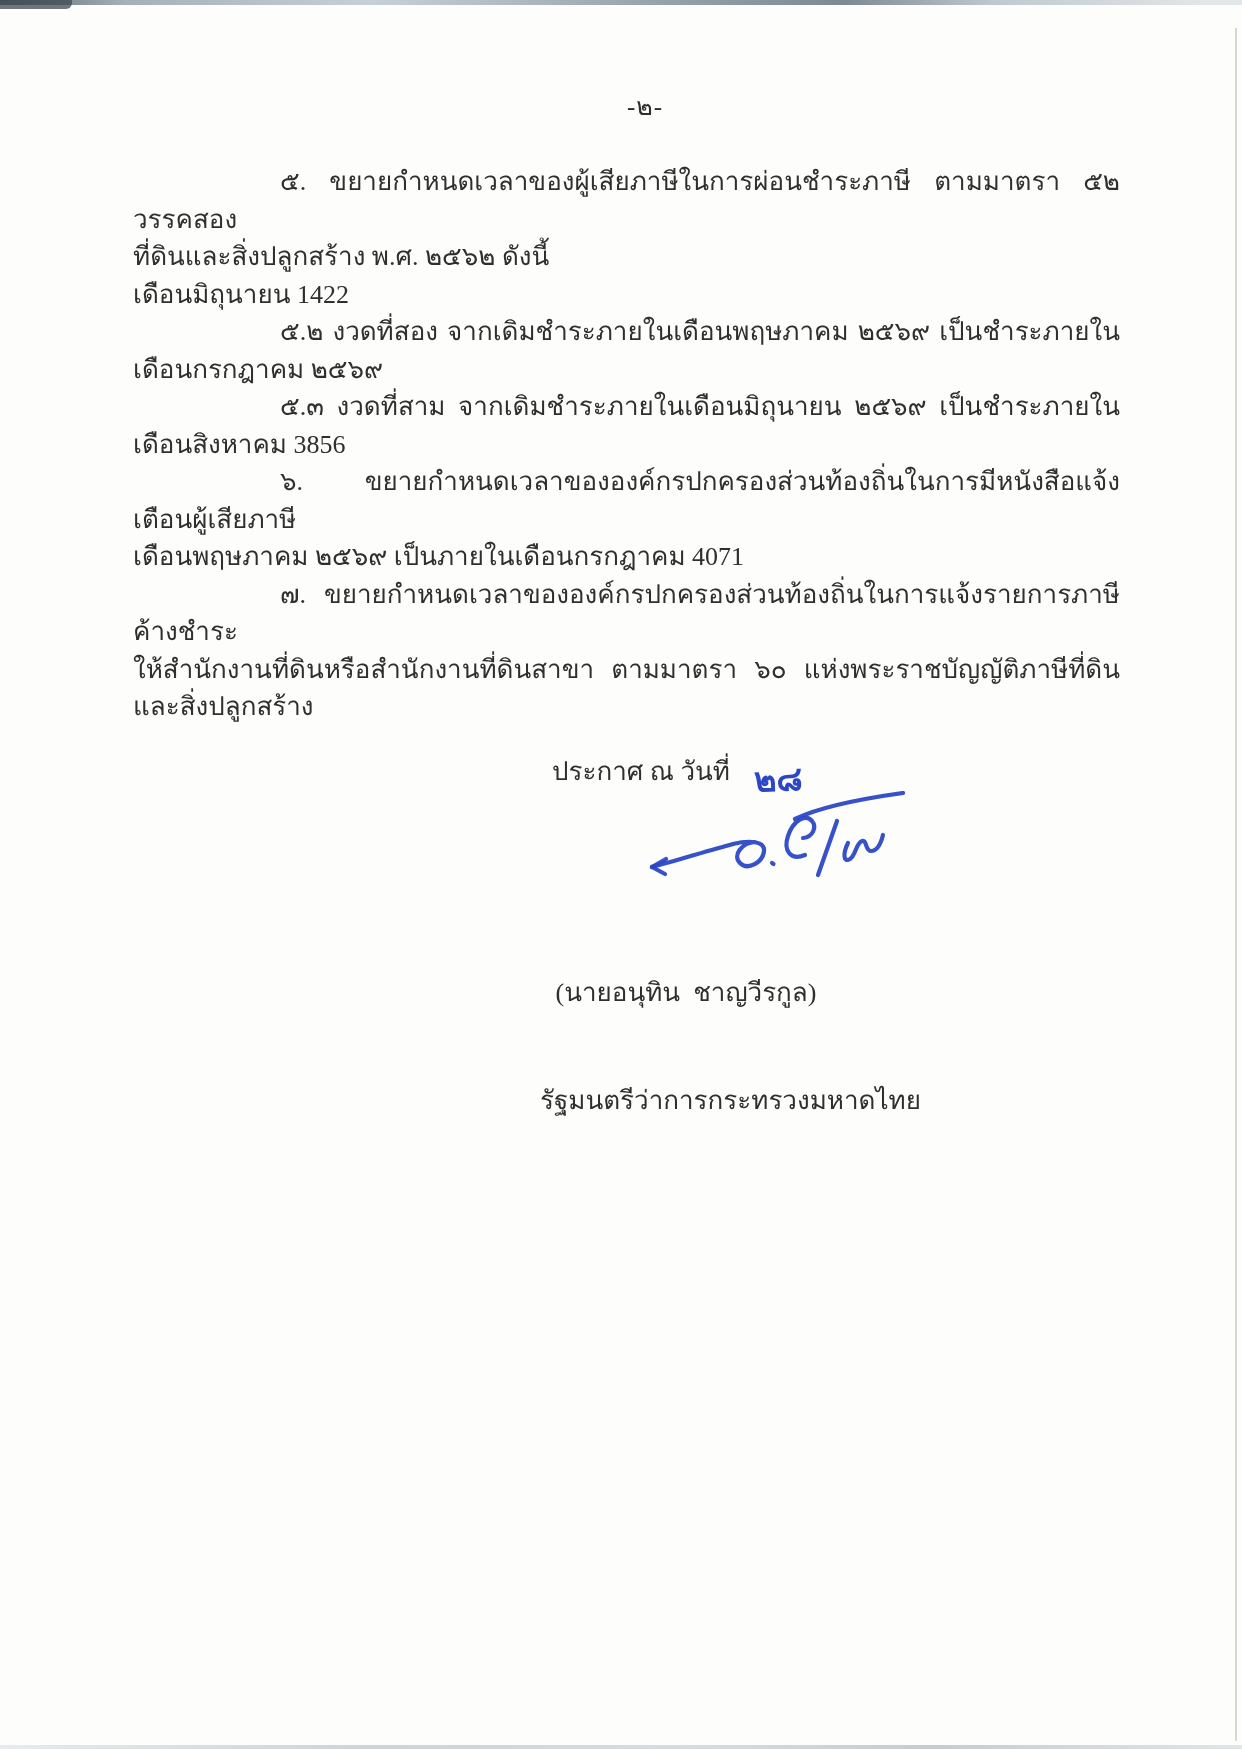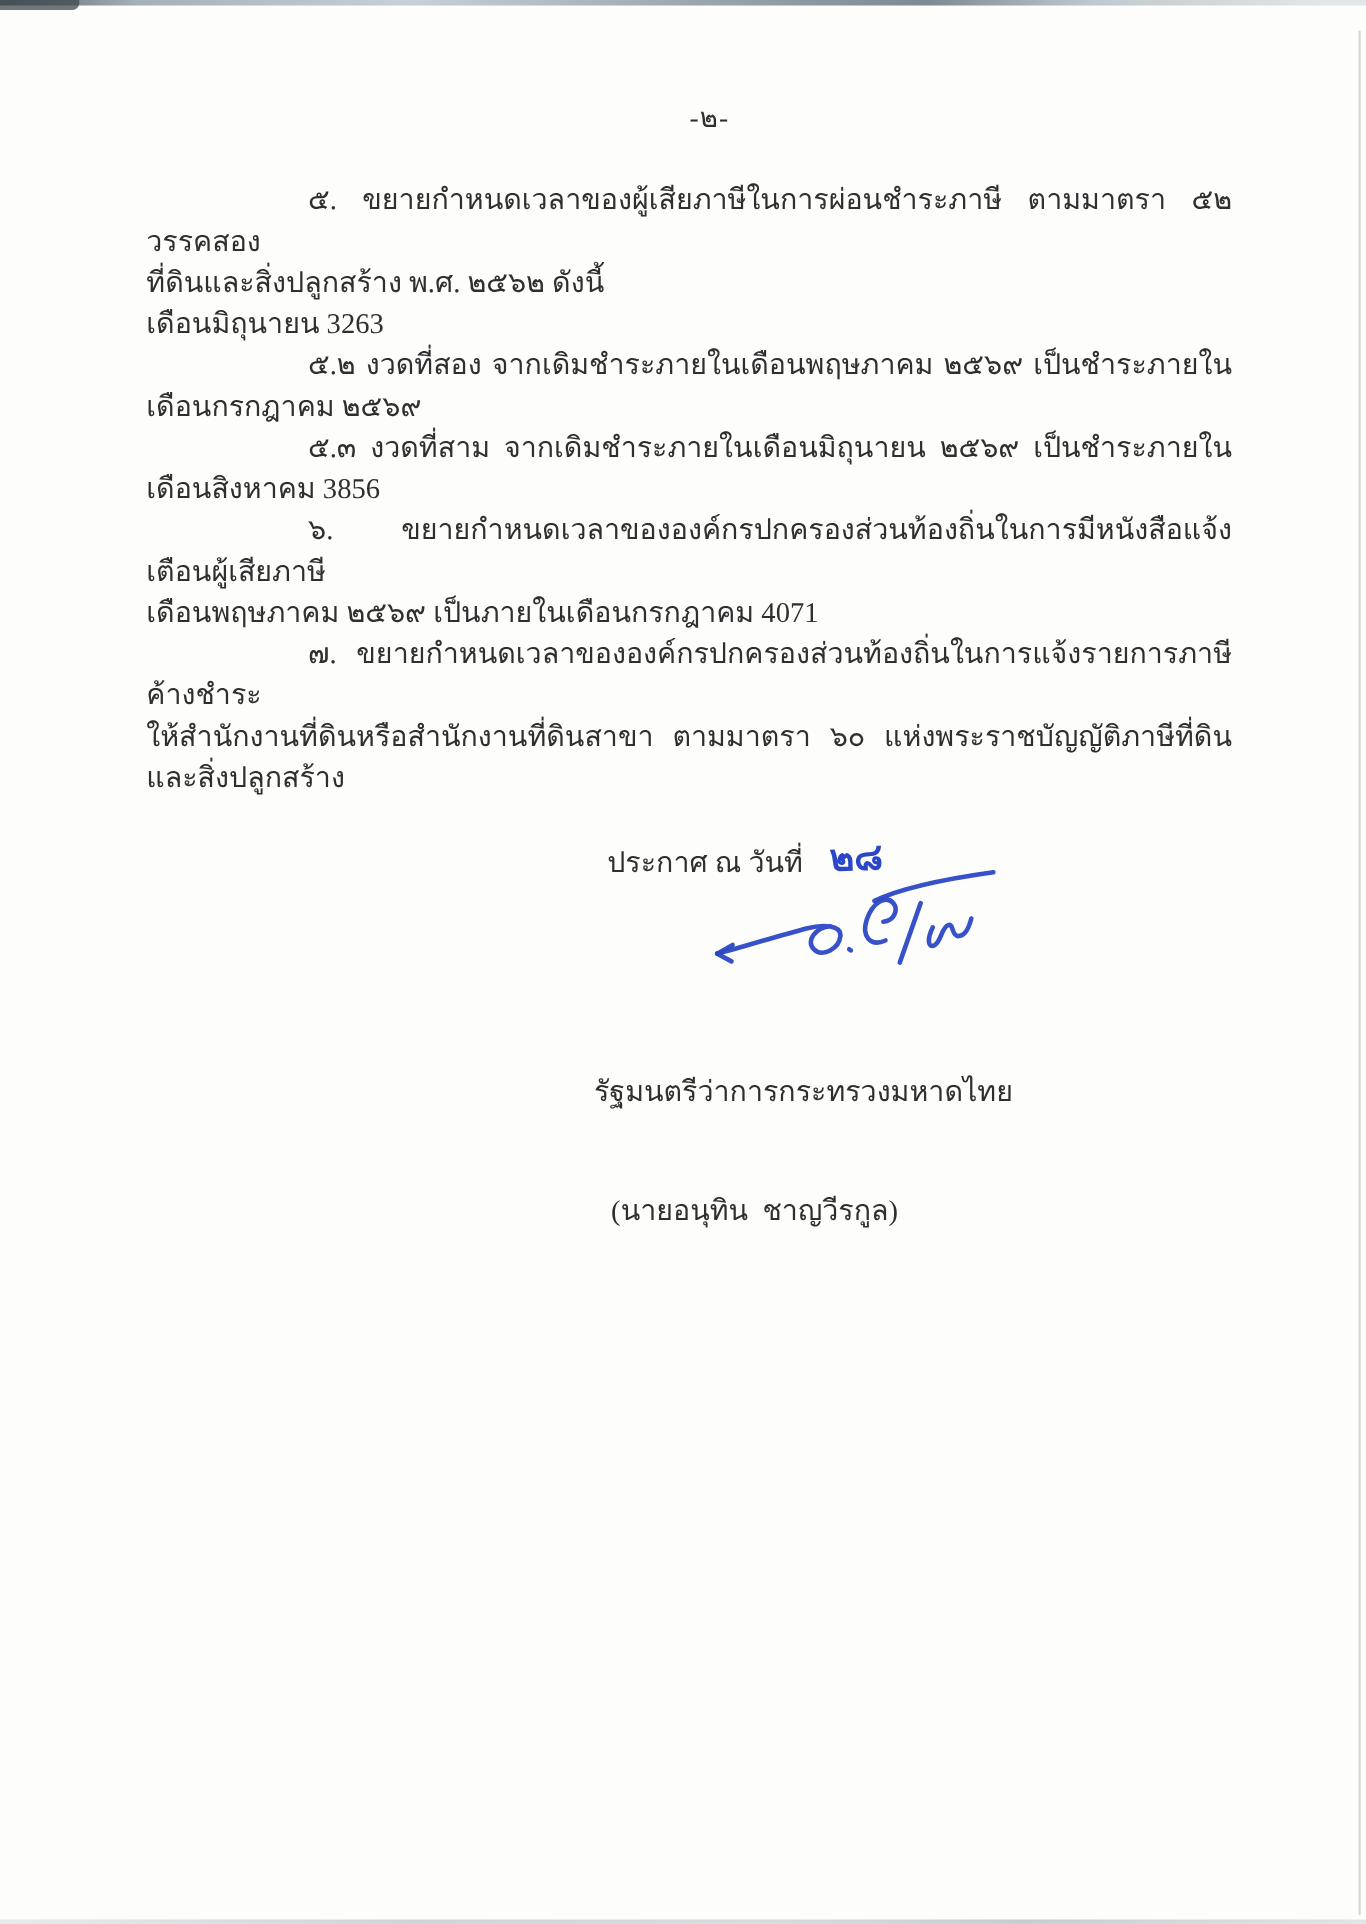--- a/index.html
+++ b/index.html
@@ -46,21 +46,21 @@
   }
   .body-text {
     position: absolute; left: 133px; top: 163px; width: 987px;
     font-size: 26px; line-height: 37.5px;
   }
   .line { white-space: pre-wrap; }
   .line.indent { text-indent: 147px; }
   .line.full { text-align: justify; text-align-last: justify; }
   .promulgation {
     position: absolute; left: 552px; top: 750px;
-    display: flex; align-items: flex-end;
+    display: flex; align-items: flex-start;
     font-size: 26px; white-space: pre;
   }
   .hand-day {
     color: #2b47c5;
     font-size: 34px;
     font-weight: 600;
     margin: 0 30px 0 24px;
     transform: rotate(-2deg);
     position: relative; top: 2px;
   }
@@ -86,21 +86,21 @@
   <div class="scan-top"></div>
   <div class="scan-top-left"></div>
   <div class="scan-right"></div>
   <div class="scan-bottom"></div>
 
   <div class="page-number">-๒-</div>
 
   <div class="body-text">
     <div class="line indent full">๕. ขยายกำหนดเวลาของผู้เสียภาษีในการผ่อนชำระภาษี ตามมาตรา ๕๒ วรรคสอง</div>
     <div class="line">ที่ดินและสิ่งปลูกสร้าง พ.ศ. ๒๕๖๒ ดังนี้</div>
-    <div class="line">เดือนมิถุนายน 3263</div>
+    <div class="line">เดือนมิถุนายน 1422</div>
     <div class="line indent full">๕.๒ งวดที่สอง จากเดิมชำระภายในเดือนพฤษภาคม ๒๕๖๙ เป็นชำระภายใน</div>
     <div class="line">เดือนกรกฎาคม ๒๕๖๙</div>
     <div class="line indent full">๕.๓ งวดที่สาม จากเดิมชำระภายในเดือนมิถุนายน ๒๕๖๙ เป็นชำระภายใน</div>
     <div class="line">เดือนสิงหาคม 3856</div>
     <div class="line indent full">๖. ขยายกำหนดเวลาขององค์กรปกครองส่วนท้องถิ่นในการมีหนังสือแจ้งเตือนผู้เสียภาษี</div>
     <div class="line">เดือนพฤษภาคม ๒๕๖๙ เป็นภายในเดือนกรกฎาคม 4071</div>
     <div class="line indent full">๗. ขยายกำหนดเวลาขององค์กรปกครองส่วนท้องถิ่นในการแจ้งรายการภาษีค้างชำระ</div>
     <div class="line full">ให้สำนักงานที่ดินหรือสำนักงานที่ดินสาขา ตามมาตรา ๖๐ แห่งพระราชบัญญัติภาษีที่ดินและสิ่งปลูกสร้าง</div>
   </div>
 
@@ -114,17 +114,17 @@
     <path d="M7 76 L 21 68"></path>
     <path d="M7 76 L 20 83"></path>
     <path d="M127 72 L 128.5 73"></path>
     <path d="M160 64 C 146 70, 138 60, 143 45 C 148 30, 160 22, 167 30 C 172 36, 168 46, 158 47"></path>
     <path d="M150 28 C 175 16, 215 8, 258 2"></path>
     <path d="M192 30 L 173 84"></path>
     <path d="M203 52 C 198 62, 198 72, 205 68 C 211 64, 211 52, 217 50 C 222 48, 220 60, 226 60 C 232 60, 236 52, 238 44"></path>
   </svg>
 
   <div class="signer">
+    <div>(นายอนุทิน  ชาญวีรกูล)</div>
     <div>รัฐมนตรีว่าการกระทรวงมหาดไทย</div>
-    <div>(นายอนุทิน  ชาญวีรกูล)</div>
   </div>
 
 </div>
 
 </body></html>

